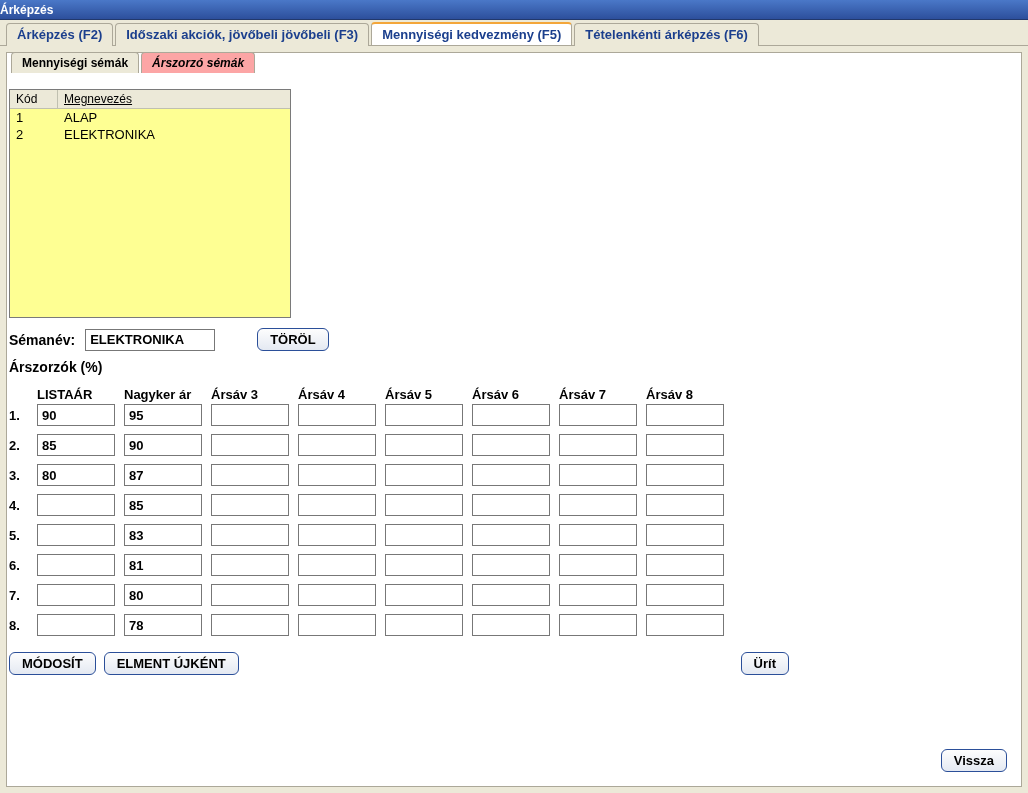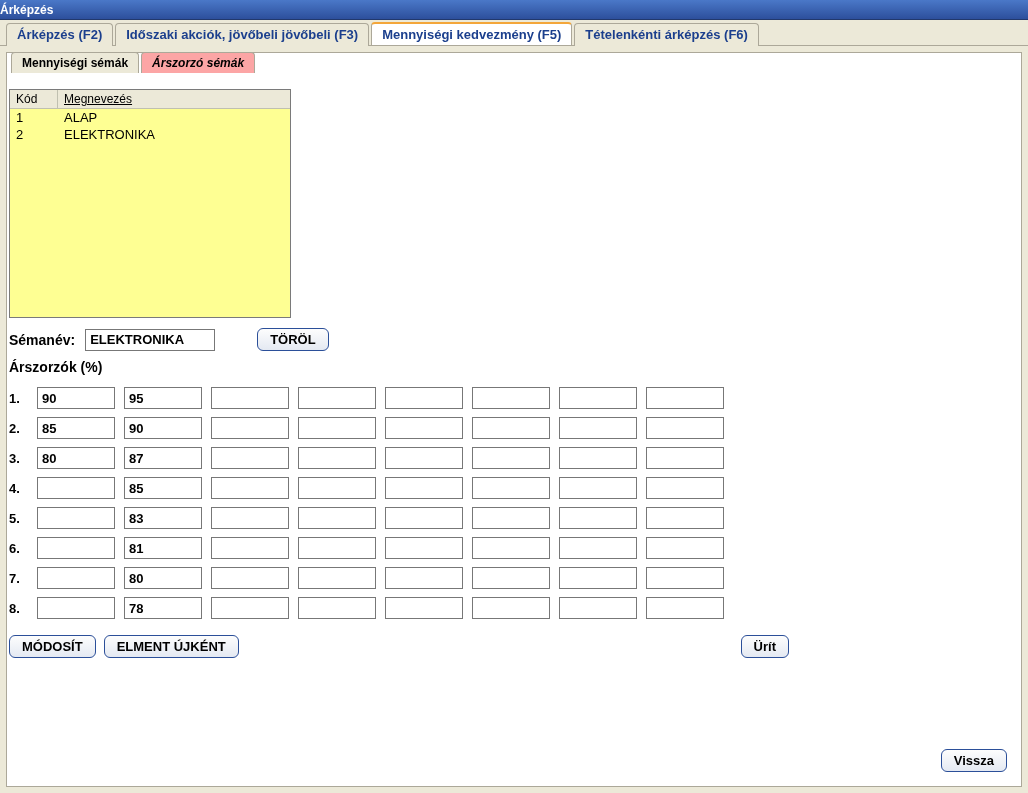--- a/index.html
+++ b/index.html
@@ -193,20 +193,30 @@
         <div class="namerow">
           <label>Sémanév:</label>
           <input type="text" class="name-input" value="ELEKTRONIKA" style="">
           <span style="width:22px"></span>
           <button class="btn">TÖRÖL</button>
           <span style="width:16px"></span>
         </div>
 
         <div class="section-label">Árszorzók (%)</div>
         <div class="mult-table">
+          <div class="mult-headrow" id="mult-headrow">
+              <div class="hcell">LISTAÁR</div>
+              <div class="hcell">Nagyker ár</div>
+              <div class="hcell">Ársáv 3</div>
+              <div class="hcell">Ársáv 4</div>
+              <div class="hcell">Ársáv 5</div>
+              <div class="hcell">Ársáv 6</div>
+              <div class="hcell">Ársáv 7</div>
+              <div class="hcell">Ársáv 8</div>
+            </div>
           <div id="mult-body">
               <div class="mult-row">
                 <div class="rownum">1.</div>
                 <input type="text" value="90" style="">
                 <input type="text" value="95" style="">
                 <input type="text" style="">
                 <input type="text" style="">
                 <input type="text" style="">
                 <input type="text" style="">
                 <input type="text" style="">

